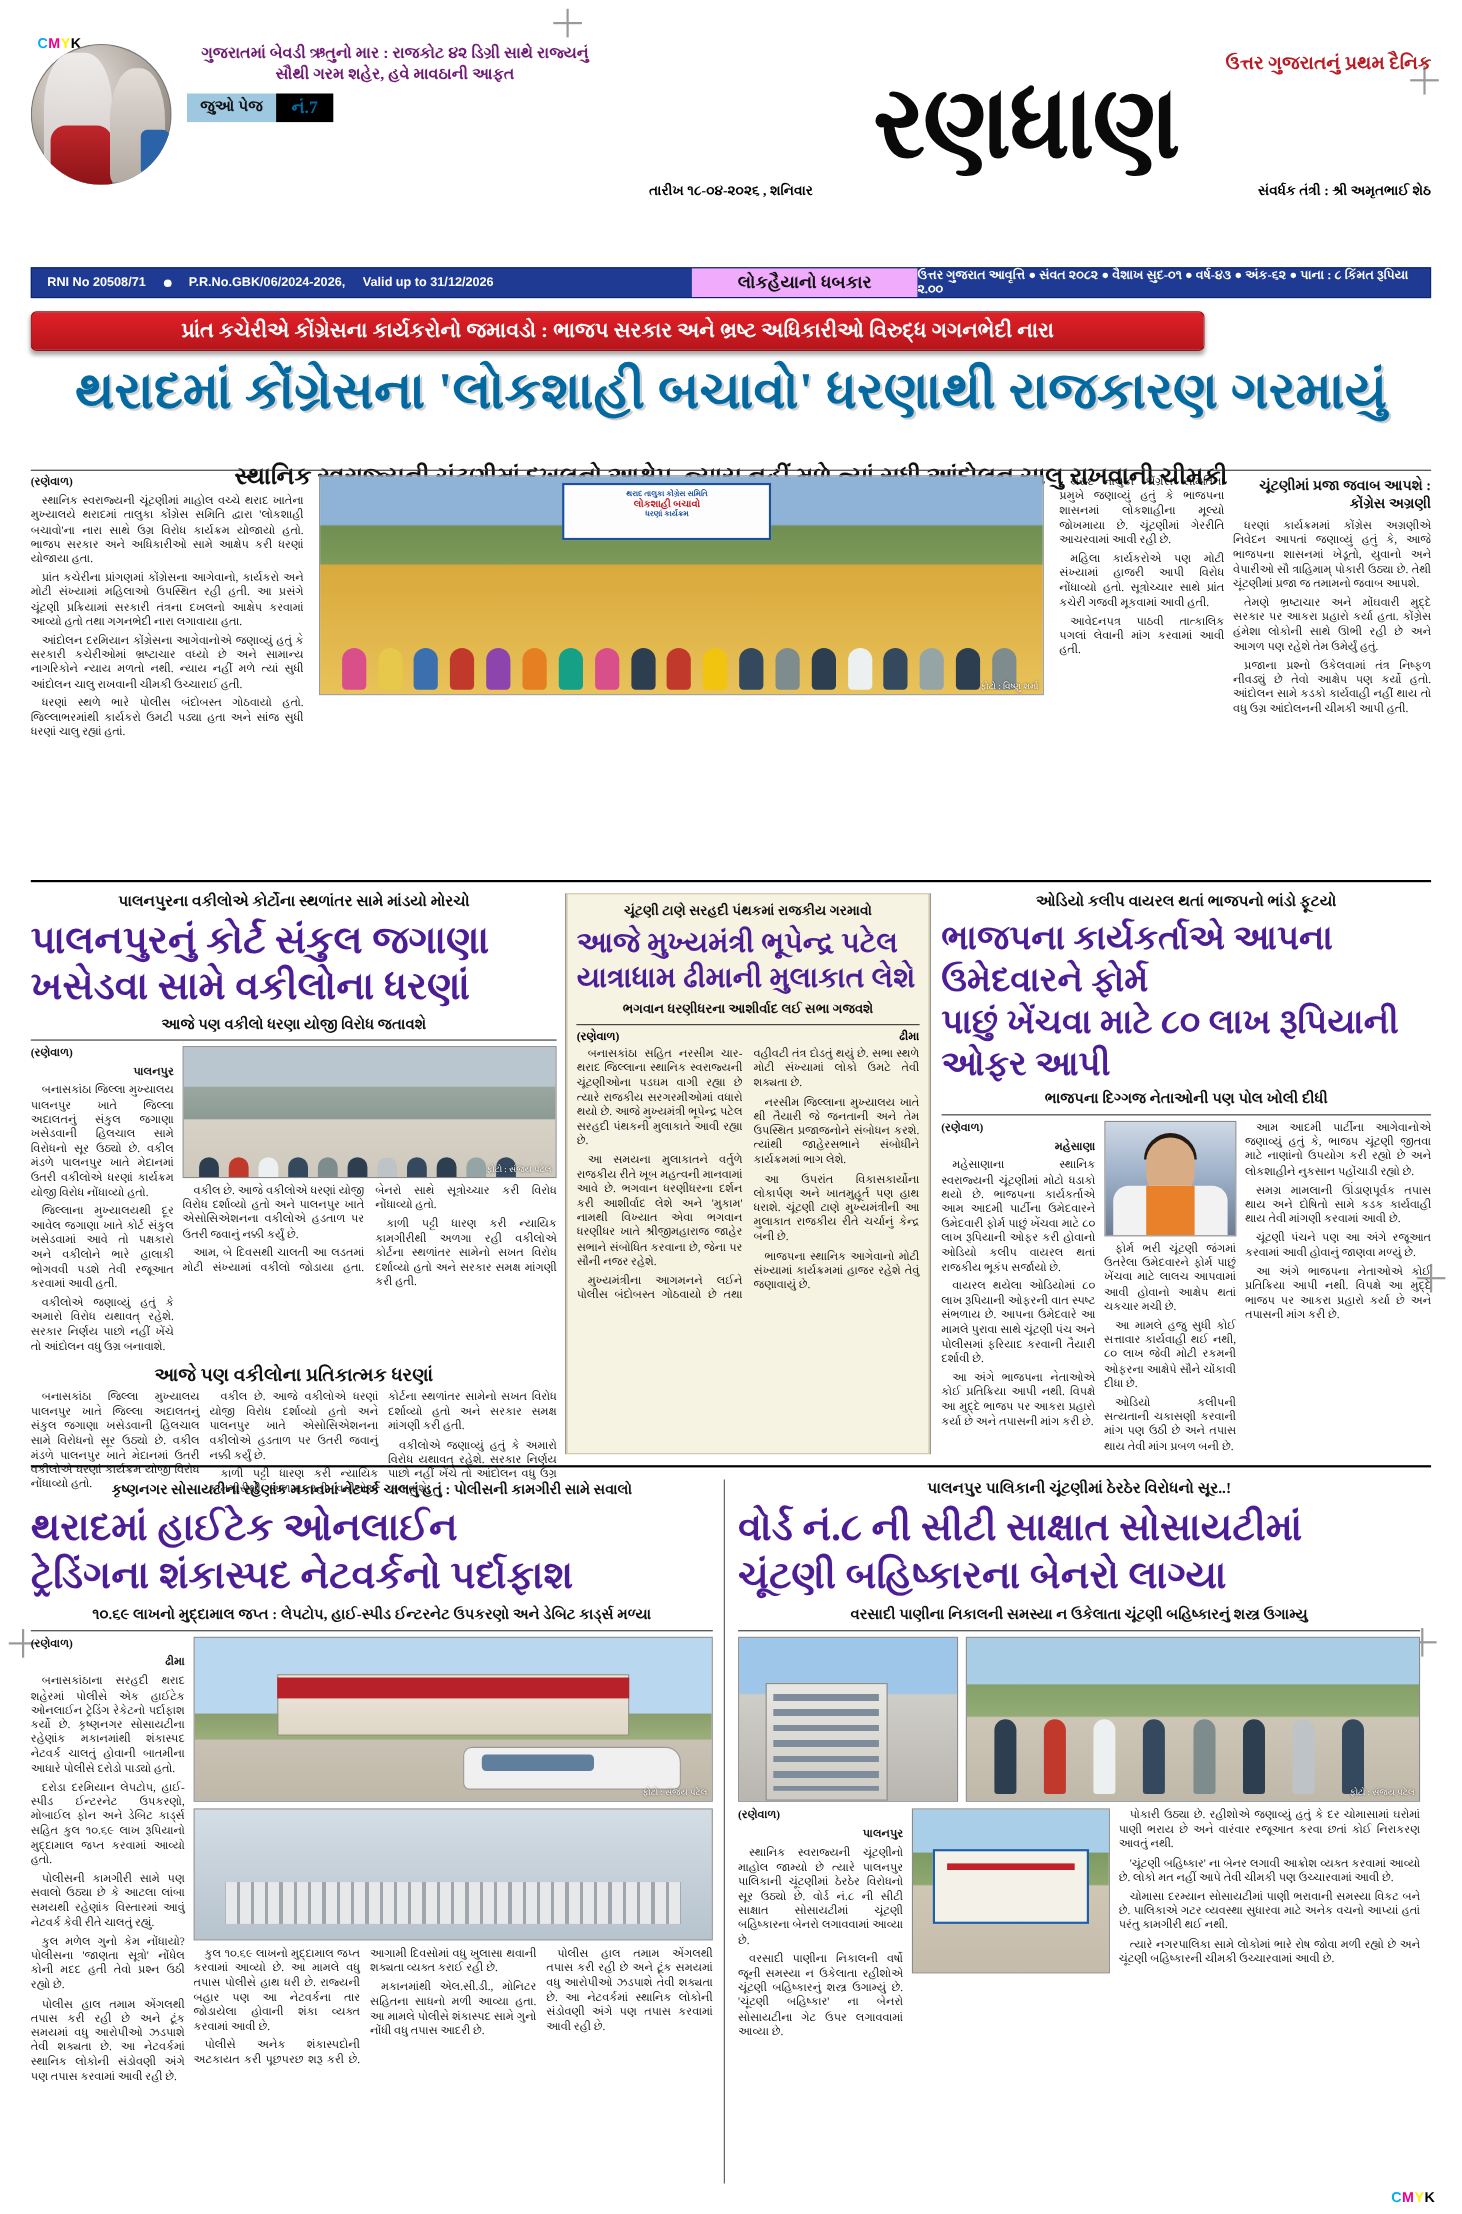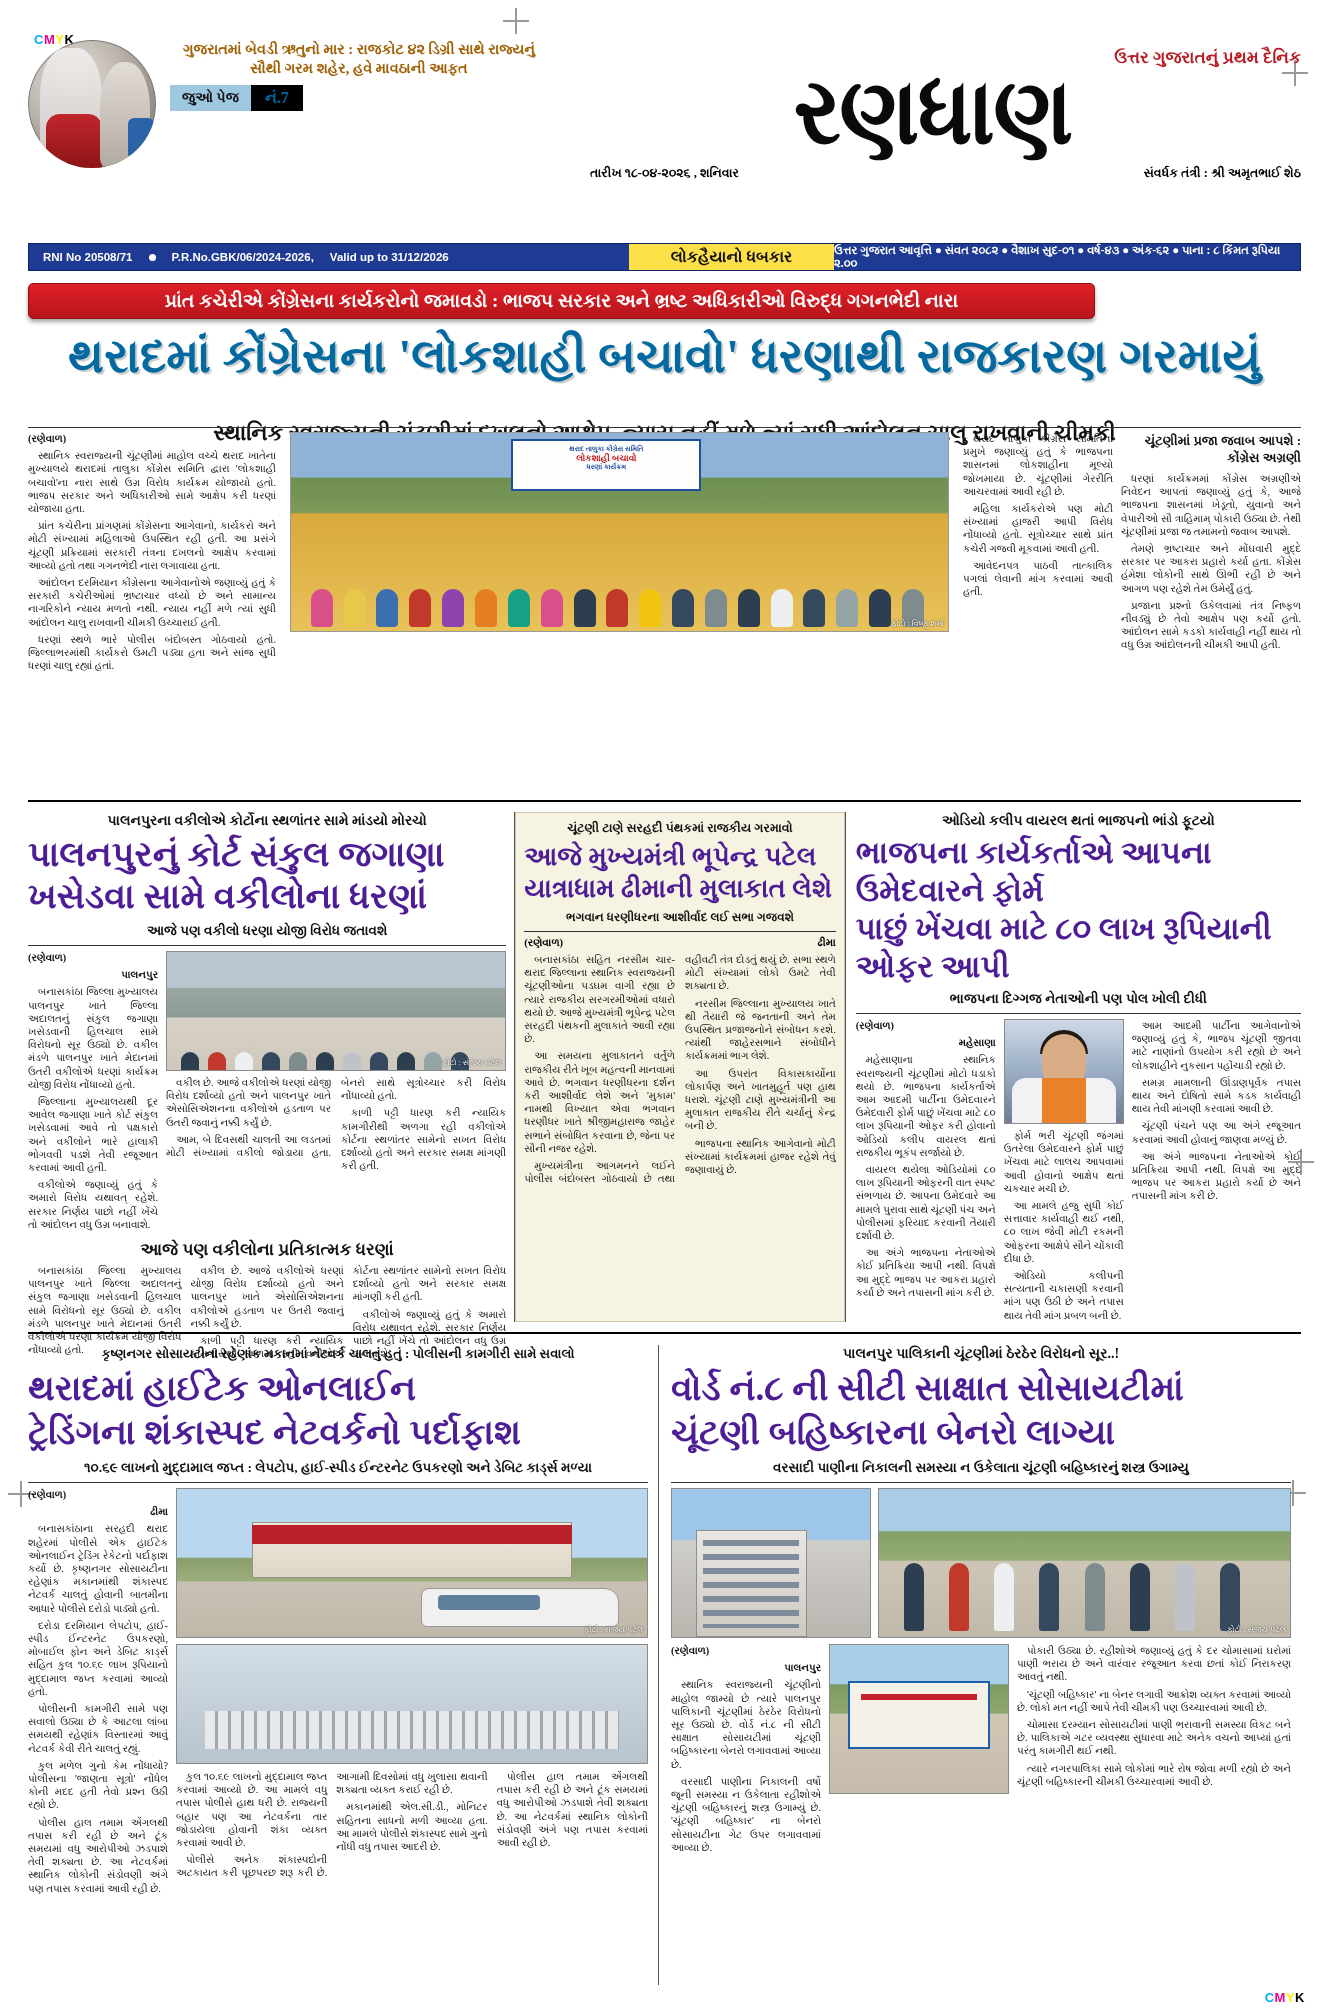--- a/index.html
+++ b/index.html
@@ -41,21 +41,21 @@
     background:linear-gradient(180deg,#efeceb,#cfc9c6); border-radius:40% 40% 10% 10%; opacity:.95;}
   .promo-photo .dress{ position:absolute; left:18px; bottom:0; width:56px; height:54px;
     background:linear-gradient(180deg,#c0262b,#8d1417); border-radius:14px 14px 0 0;}
   .promo-photo .veil2{ position:absolute; right:6px; top:22px; width:50px;height:104px;
     background:linear-gradient(180deg,#e3ddd8,#b3aaa2); border-radius:45% 45% 8% 8%;}
   .promo-photo .blue{ position:absolute; right:2px; bottom:8px; width:26px;height:42px;
     background:#2b63a8; border-radius:6px;}
   .promo-text{ flex:1; padding-left:14px; }
   .promo-text p{
     font-family:"Liberation Serif", serif;
-    font-weight:bold; font-size:14.5px; line-height:19px; text-align:center; color:#a16207;
+    font-weight:bold; font-size:14.5px; line-height:19px; text-align:center; color:#701a75;
   }
   .promo-cta{ display:flex; margin-top:7px; height:26px; justify-content:flex-start; }
   .promo-cta .blue-box{
     background:#9ec7e0; color:#111; font-weight:bold; font-size:14px;
     display:flex;align-items:center;padding:0 12px; font-family:"Liberation Serif", serif;}
   .promo-cta .black-box{
     background:#000; color:#0369a1; font-weight:bold; font-size:16px;
     display:flex;align-items:center;padding:0 14px; font-family:"Liberation Serif", serif;}
 
   
@@ -79,21 +79,21 @@
   
   .infobar{
     position:absolute; left:28px; top:243px; width:1273px; height:28px;
     background:#1f3a93; border:1px solid #0e2468; display:flex; align-items:stretch;
     color:#fff; font-size:11.5px; font-weight:bold;
   }
   .infobar .seg{ display:flex; align-items:center; }
   .infobar .left{ gap:16px; padding-left:14px; flex:0 0 600px;}
   .infobar .dot{ width:7px;height:7px;border-radius:50%;background:#fff;display:inline-block;}
   .infobar .center{
-    background:#fde047;color:#111; flex:0 0 205px; justify-content:center;
+    background:#f0abfc;color:#111; flex:0 0 205px; justify-content:center;
     font-family:"Liberation Serif", serif; font-size:16px; font-weight:bold;}
   .infobar .right{ flex:1; justify-content:flex-end; padding-right:10px;
     font-family:"Liberation Serif", serif; font-size:11.5px;}
 
   
   .redbanner{
     position:absolute; left:28px; top:283px; width:1067px; height:36px;
     background:linear-gradient(180deg,#e02027,#b6151b);
     border-radius:5px; color:#fff; display:flex;align-items:center;justify-content:center;
     font-family:"Liberation Serif", serif; font-weight:bold; font-size:19px;

